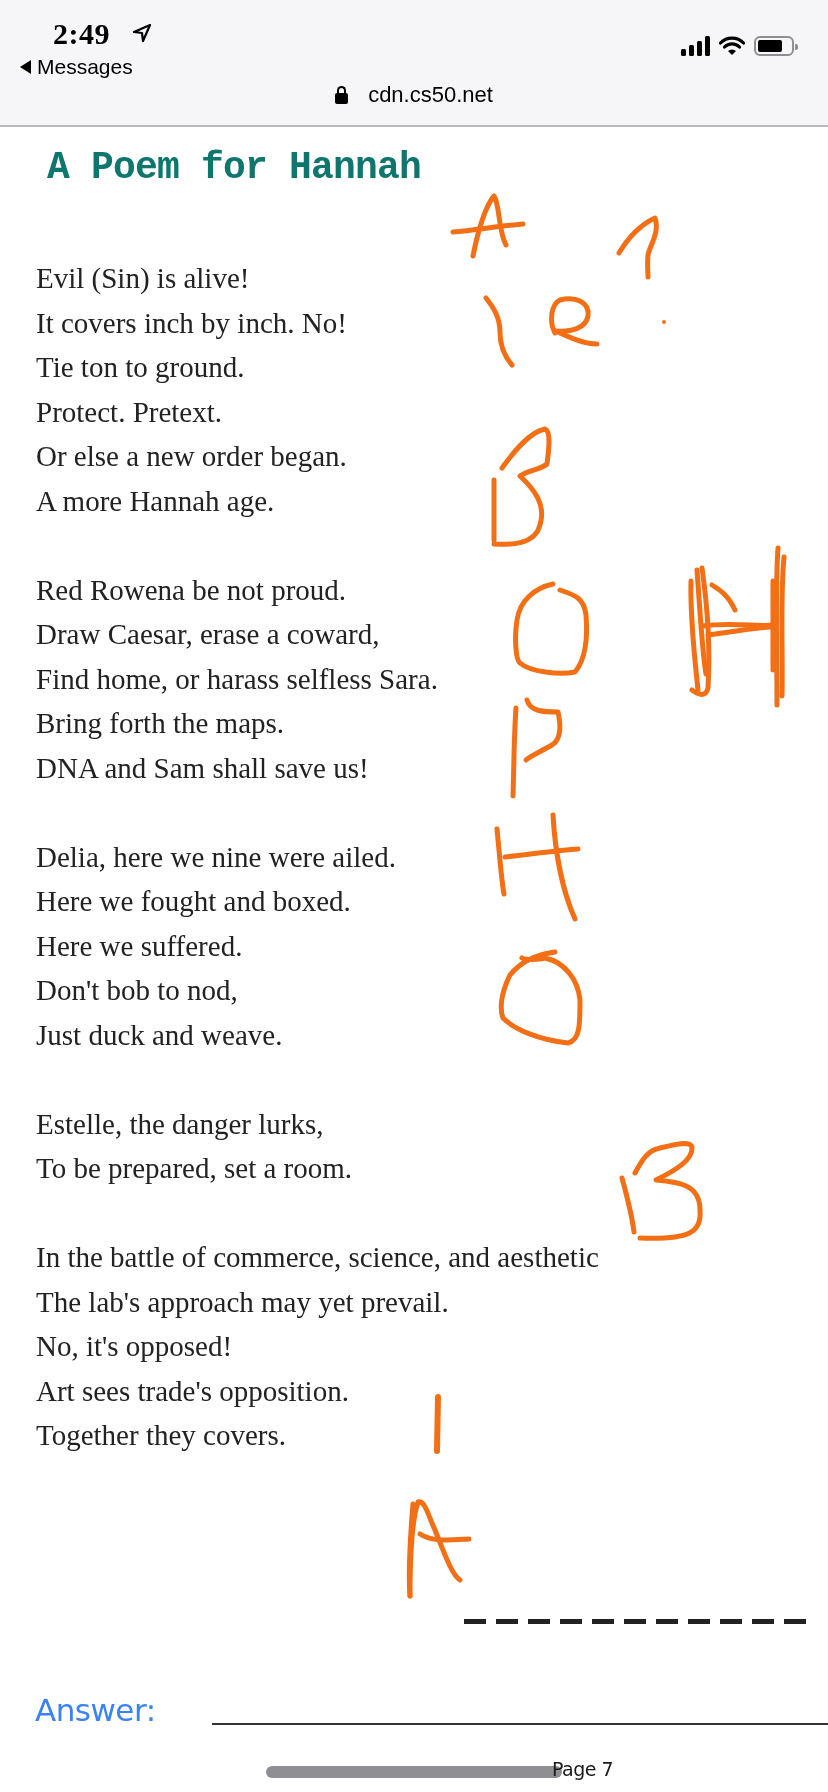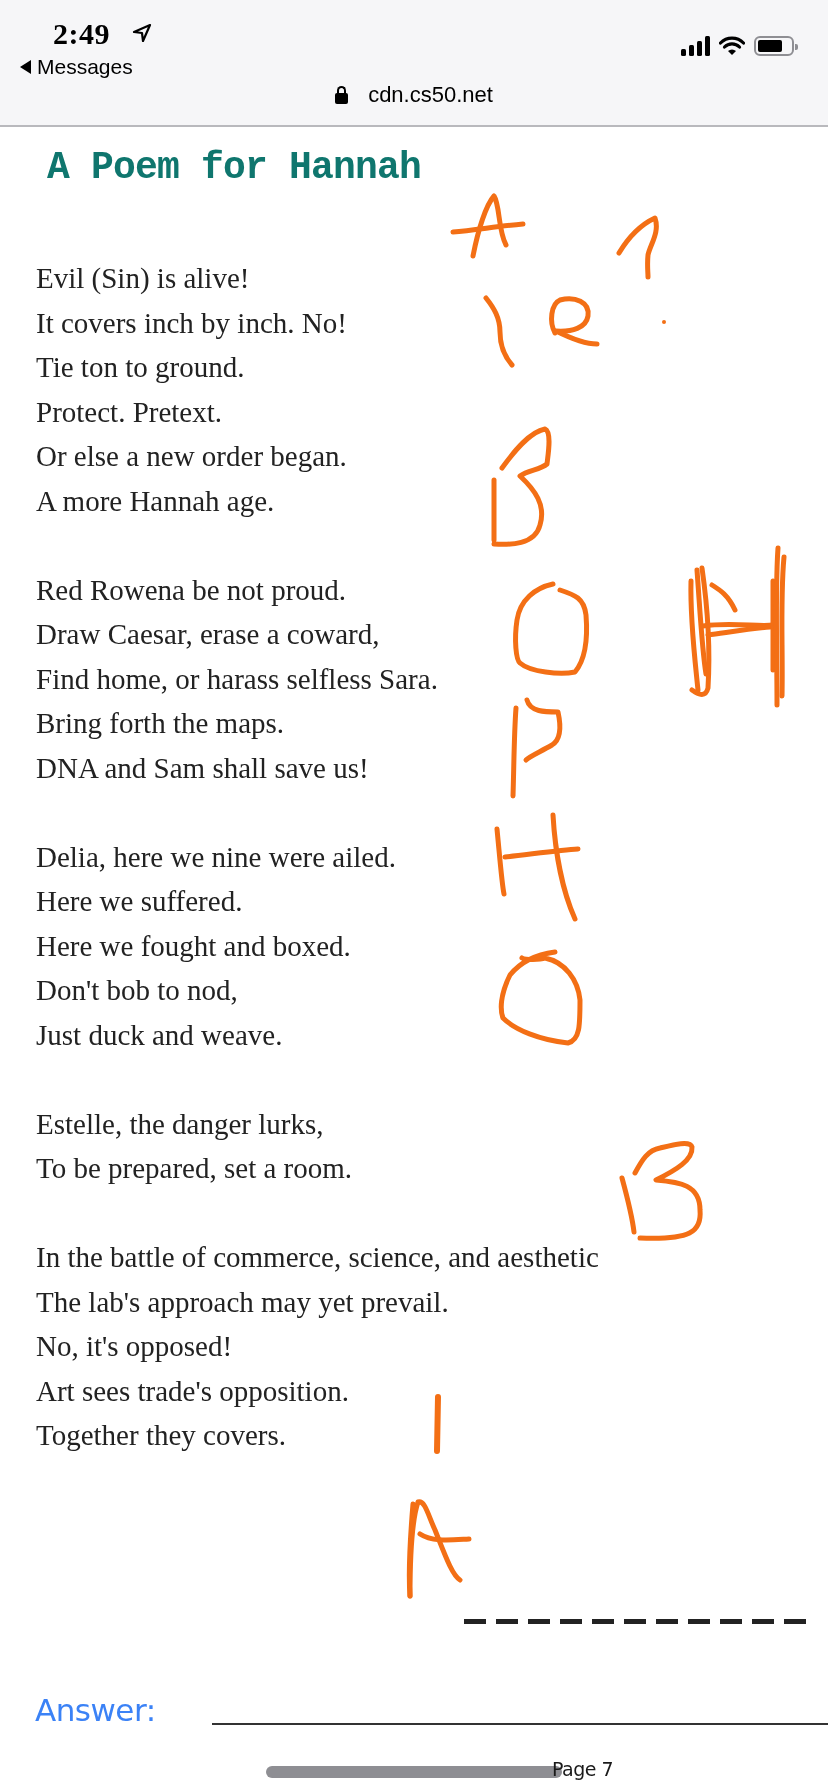--- a/index.html
+++ b/index.html
@@ -83,22 +83,22 @@
   <div class="line">Or else a new order began.</div>
   <div class="line">A more Hannah age.</div>
   <div class="gap"></div>
   <div class="line">Red Rowena be not proud.</div>
   <div class="line">Draw Caesar, erase a coward,</div>
   <div class="line">Find home, or harass selfless Sara.</div>
   <div class="line">Bring forth the maps.</div>
   <div class="line">DNA and Sam shall save us!</div>
   <div class="gap"></div>
   <div class="line">Delia, here we nine were ailed.</div>
+  <div class="line">Here we fought and boxed.</div>
   <div class="line">Here we suffered.</div>
-  <div class="line">Here we fought and boxed.</div>
   <div class="line">Don't bob to nod,</div>
   <div class="line">Just duck and weave.</div>
   <div class="gap"></div>
   <div class="line">Estelle, the danger lurks,</div>
   <div class="line">To be prepared, set a room.</div>
   <div class="gap"></div>
   <div class="line">In the battle of commerce, science, and aesthetic</div>
   <div class="line">The lab's approach may yet prevail.</div>
   <div class="line">No, it's opposed!</div>
   <div class="line">Art sees trade's opposition.</div>

